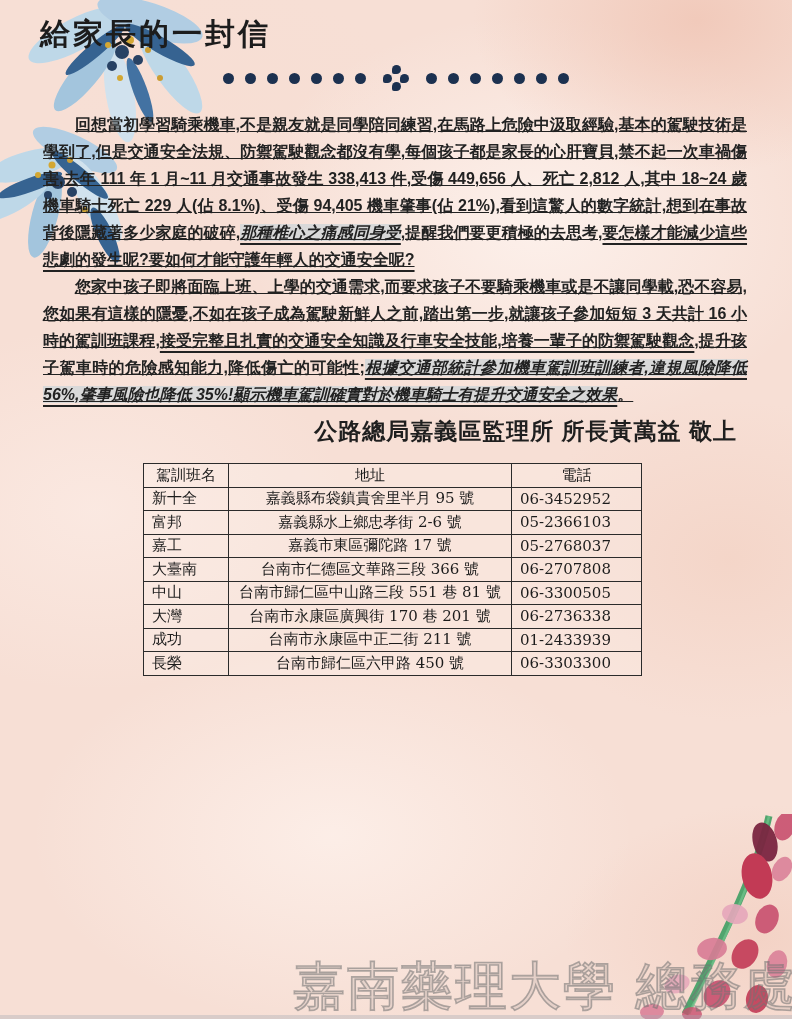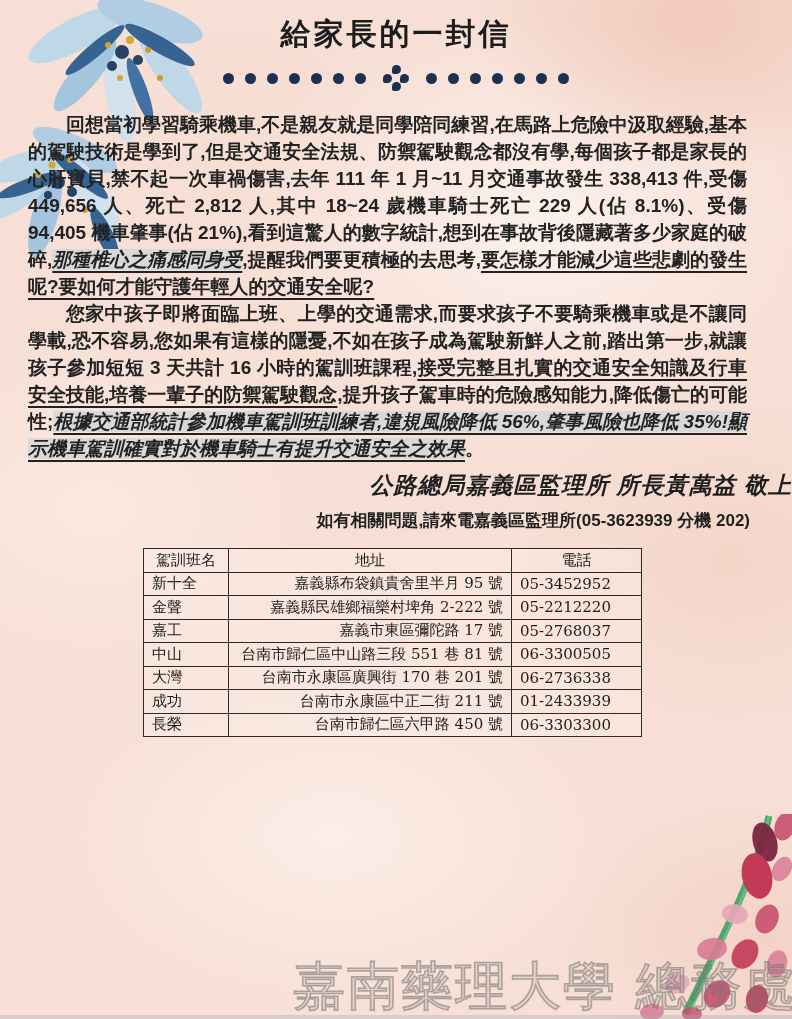--- a/index.html
+++ b/index.html
@@ -22,25 +22,26 @@
       radial-gradient(ellipse 280px 190px at 96% 92%, rgba(241,202,187,0.60), transparent 70%),
       radial-gradient(ellipse 240px 160px at 30% 10%, rgba(247,222,211,0.70), transparent 70%);
   }
 
   .flower-tl { position: absolute; top: 0; left: 0; width: 215px; height: 295px; }
   .flower-br { position: absolute; right: 0; bottom: 0; width: 175px; height: 205px; }
 
   .title {
     position: relative;
     margin-top: 14px;
-    text-align: center;
+    text-align: left;
     font-size: 30px;
     font-weight: 700;
     letter-spacing: 3px;
     color: #1c1c1c;
+    padding-left: 40px;
   }
 
   .divider {
     position: relative;
     margin-top: 10px;
     display: flex;
     justify-content: center;
     align-items: center;
     gap: 11px;
     height: 26px;
@@ -56,39 +57,40 @@
   .greeting {
     position: relative;
     margin: 24px 45px 0 45px;
     font-size: 20px;
     font-weight: 700;
   }
   .salutation { font-style: italic; text-decoration: underline; text-underline-offset: 6px; text-decoration-thickness: 1.5px; }
 
   .body-text {
     position: relative;
-    margin: 20px 45px 0 28px;
-    font-size: 19px;
+    margin: 20px 45px 0 43px;
+    font-size: 16px;
     line-height: 27px;
     text-align: justify;
     font-weight: 600;
     color: #222;
+    text-decoration: underline;
   }
   .body-text p { text-indent: 2em; margin: 0; }
   .u  { text-decoration: underline; text-underline-offset: 5px; text-decoration-thickness: 1.5px; }
   .hl { background: #d9d9d9; font-style: italic; text-decoration: underline; text-underline-offset: 5px; text-decoration-thickness: 1.5px; }
 
   .signature {
     position: relative;
     margin-top: 8px;
+    padding-right: 55px;
     text-align: right;
     font-size: 23px;
     font-weight: 700;
     letter-spacing: 1px;
-    font-style: italic;
   }
   .contact {
     position: relative;
     margin-top: 8px;
     padding-right: 42px;
     text-align: right;
     font-size: 17px;
     font-weight: 600;
   }
 
@@ -102,21 +104,21 @@
     background: rgba(252,241,236,0.35);
   }
   table.schools th, table.schools td {
     border: 1.5px solid #2b2b2b;
     height: 23.5px;
     padding: 0 8px;
     font-weight: 400;
   }
   table.schools th { text-align: center; }
   td.c { text-align: left; }
-  td.addr { text-align: right; }
+  td.addr { text-align: center; }
   col.name  { width: 85px; }
   col.addr  { width: 283px; }
   col.phone { width: 130px; }
 
   .watermark {
     position: absolute;
     left: 293px;
     top: 952px;
     font-size: 52px;
     letter-spacing: 2px;
@@ -220,52 +222,56 @@
       <span class="dot"></span>
   </div>
 
 
   <div class="body-text">
     <p><span>回想當初學習騎乘機車,不是親友就是同學陪同練習,在馬路上危險中汲取經驗,基本的駕駛技術是學到了,但是交通安全法規、防禦駕駛觀念都沒有學,每個孩子都是家長的心肝寶貝,禁不起一次車禍傷害,去年 111 年 1 月~11 月交通事故發生 338,413 件,受傷 449,656 人、死亡 2,812 人,其中 18~24 歲機車騎士死亡 229 人(佔 8.1%)、受傷 94,405 機車肇事(佔 21%),看到這驚人的數字統計,想到在事故背後隱藏著多少家庭的破碎,</span><span class="hl">那種椎心之痛感同身受</span><span>,提醒我們要更積極的去思考,</span><span class="u">要怎樣才能減少這些悲劇的發生呢?要如何才能守護年輕人的交通安全呢?</span></p>
     <p><span>您家中孩子即將面臨上班、上學的交通需求,而要求孩子不要騎乘機車或是不讓同學載,恐不容易,您如果有這樣的隱憂,不如在孩子成為駕駛新鮮人之前,踏出第一步,就讓孩子參加短短 3 天共計 16 小時的駕訓班課程,</span><span class="u">接受完整且扎實的交通安全知識及行車安全技能,培養一輩子的防禦駕駛觀念</span><span>,提升孩子駕車時的危險感知能力,降低傷亡的可能性;</span><span class="hl">根據交通部統計參加機車駕訓班訓練者,違規風險降低 56%,肇事風險也降低 35%!顯示機車駕訓確實對於機車騎士有提升交通安全之效果</span><span>。</span></p>
   </div>
 
   <div class="signature">公路總局嘉義區監理所 所長黃萬益 敬上</div>
-  <div class="contact">如有相關問題,請來電嘉義區監理所(05-3623939 分機 202)</div>
 
   <table class="schools">
     <colgroup>
         <col class="name">
         <col class="addr">
         <col class="phone">
       </colgroup>
     <thead>
       <tr>
         <th>駕訓班名</th>
         <th>地址</th>
         <th>電話</th>
       </tr>
     </thead>
     <tbody>
       <tr>
           <td class="c">新十全</td>
           <td class="addr">嘉義縣布袋鎮貴舍里半月 95 號</td>
-          <td class="c">05-3452952</td>
-        </tr>
-      <tr>
-          <td class="c">金聲</td>
-          <td class="addr">嘉義縣民雄鄉福樂村埤角 2-222 號</td>
-          <td class="c">05-2212220</td>
+          <td class="c">06-3452952</td>
+        </tr>
+      <tr>
+          <td class="c">富邦</td>
+          <td class="addr">嘉義縣水上鄉忠孝街 2-6 號</td>
+          <td class="c">05-2366103</td>
         </tr>
       <tr>
           <td class="c">嘉工</td>
           <td class="addr">嘉義市東區彌陀路 17 號</td>
           <td class="c">05-2768037</td>
         </tr>
       <tr>
+          <td class="c">大臺南</td>
+          <td class="addr">台南市仁德區文華路三段 366 號</td>
+          <td class="c">06-2707808</td>
+        </tr>
+      <tr>
           <td class="c">中山</td>
           <td class="addr">台南市歸仁區中山路三段 551 巷 81 號</td>
           <td class="c">06-3300505</td>
         </tr>
       <tr>
           <td class="c">大灣</td>
           <td class="addr">台南市永康區廣興街 170 巷 201 號</td>
           <td class="c">06-2736338</td>
         </tr>
       <tr>

